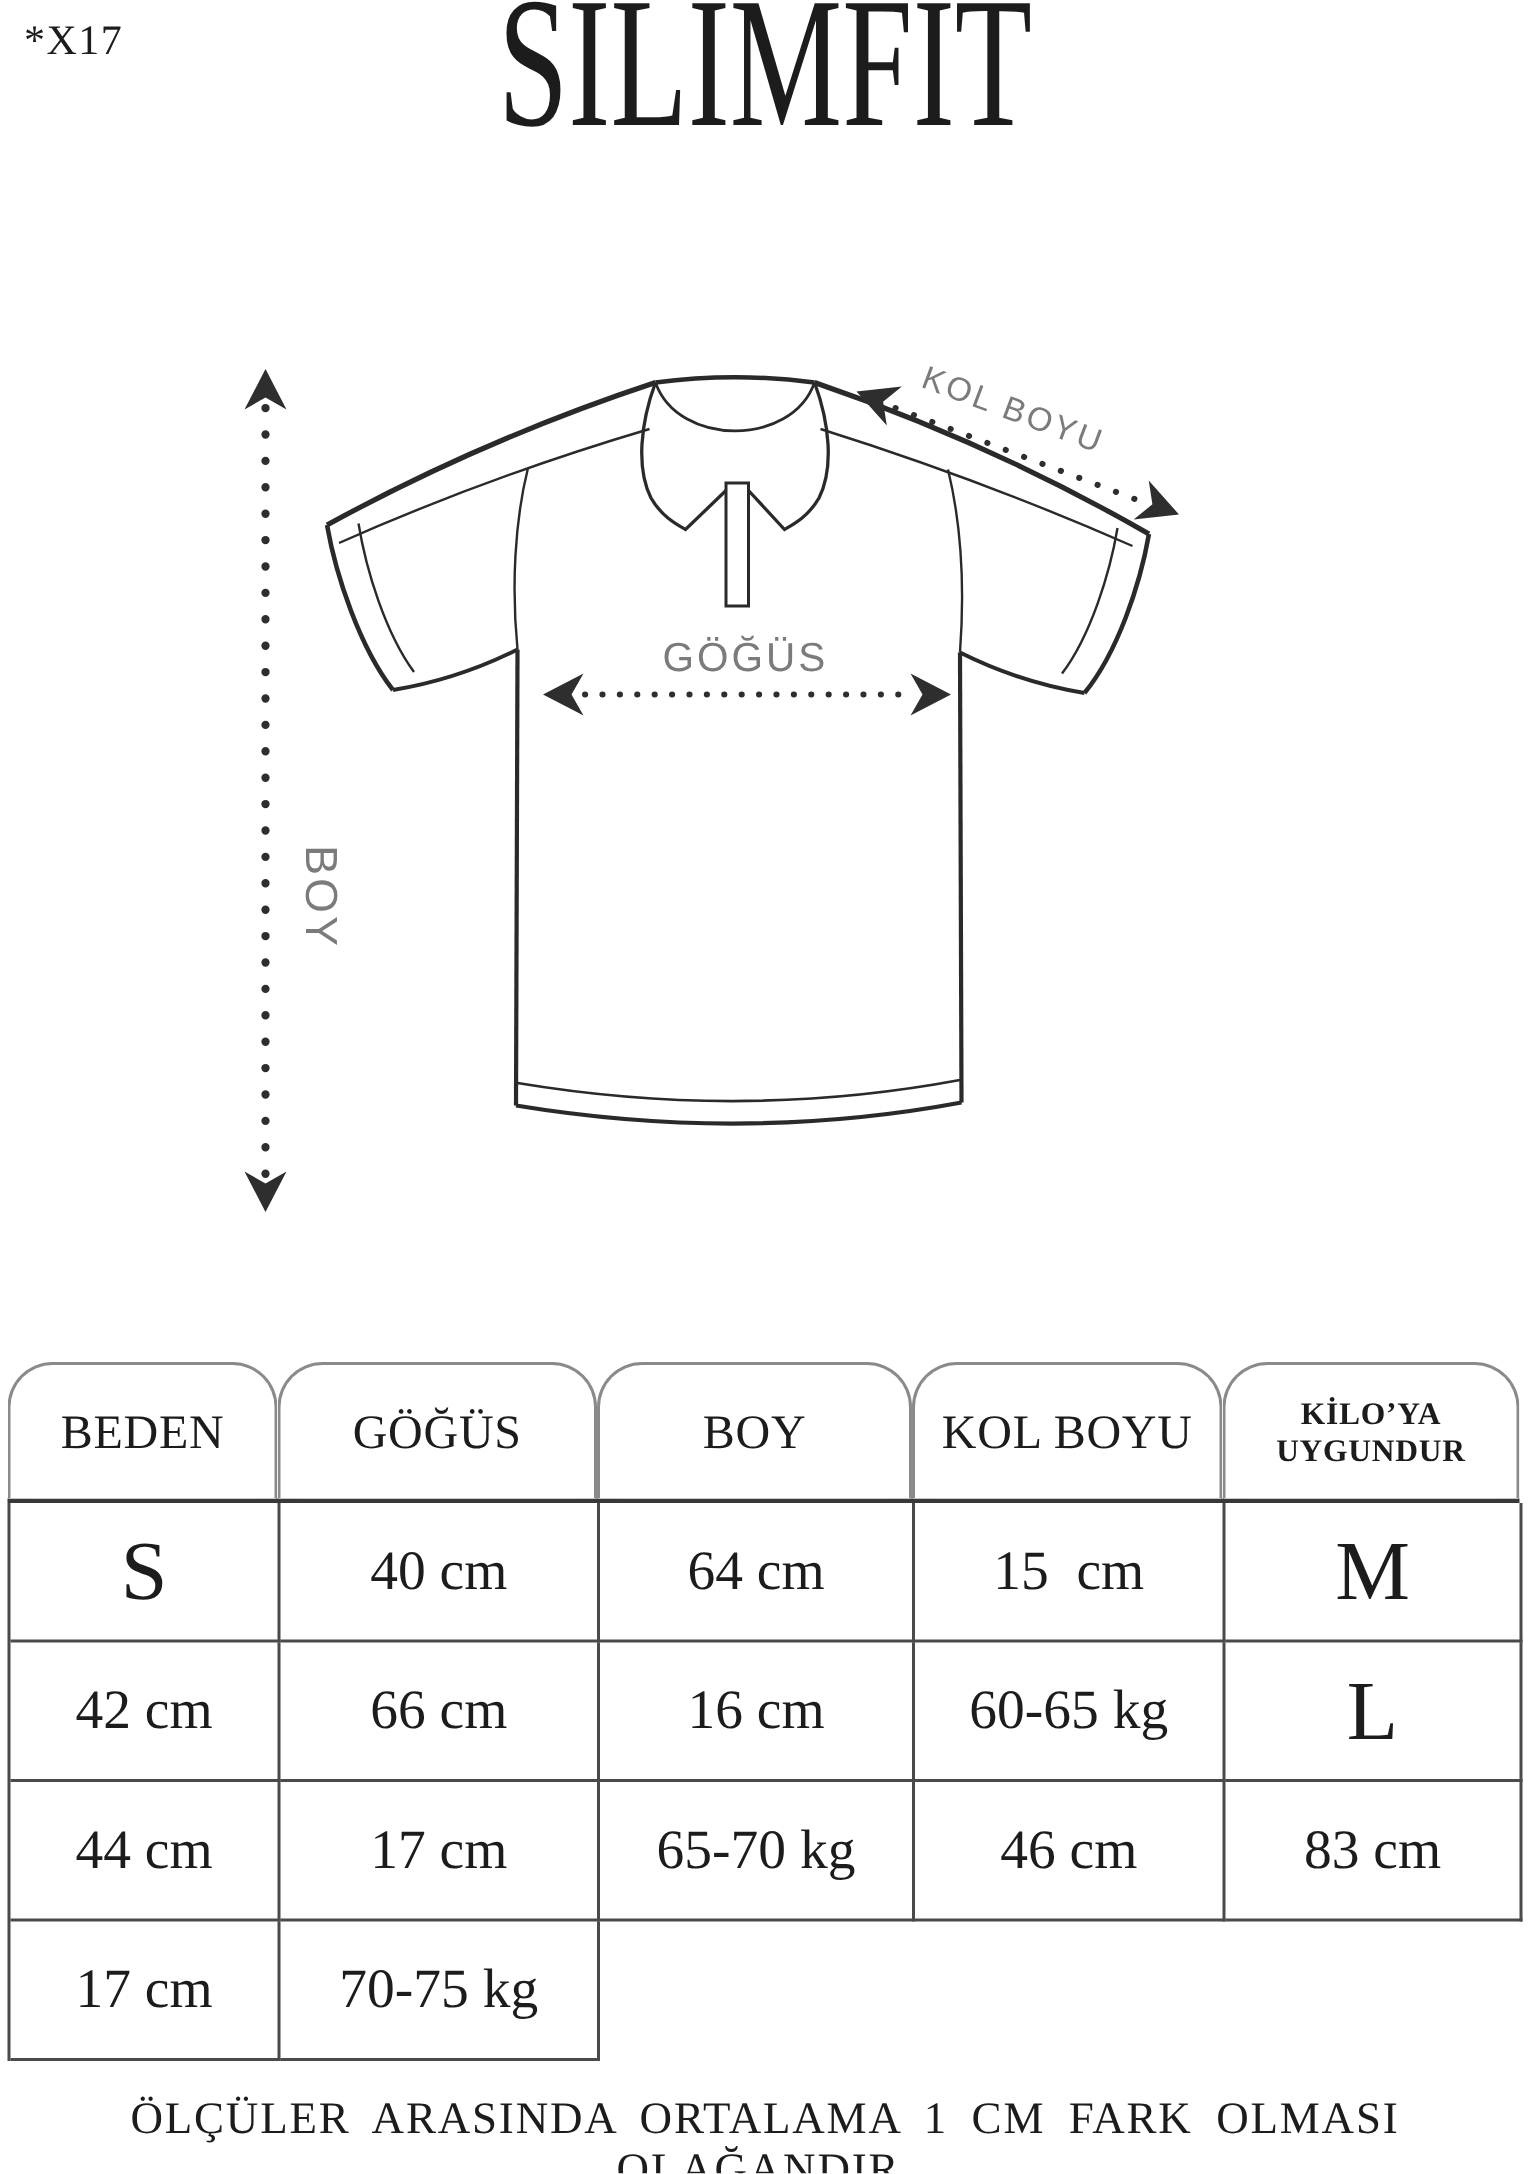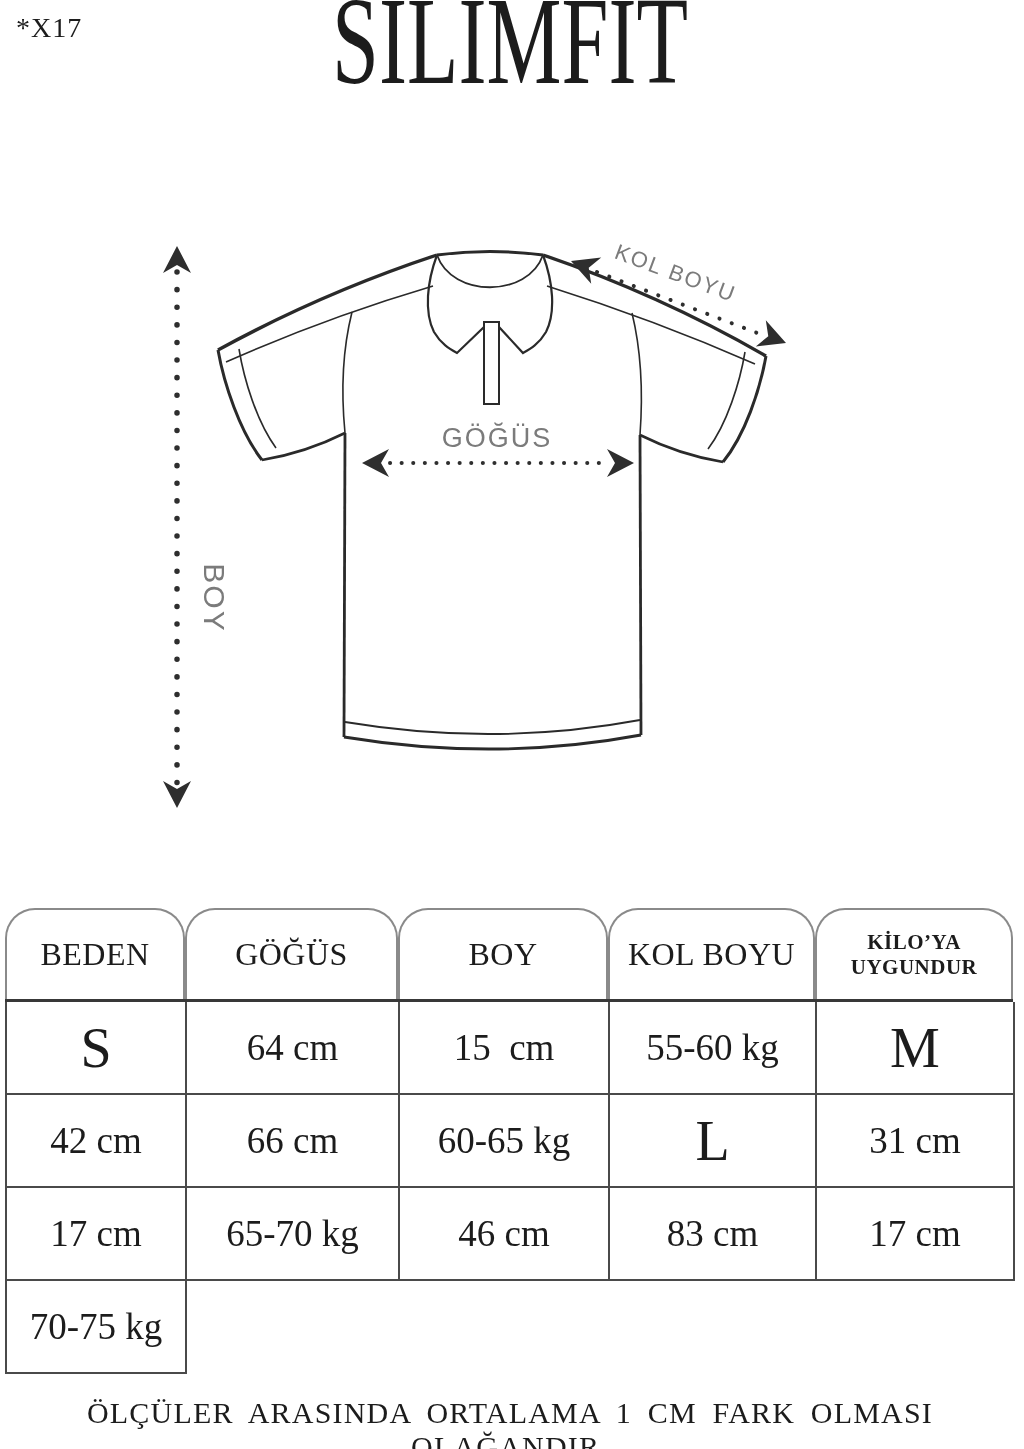--- a/index.html
+++ b/index.html
@@ -121,31 +121,32 @@
         </div>
       <div class="tab">
         <span class="small">KİLO’YA</span>
         <span class="small">UYGUNDUR</span>
       </div>
     </div>
     <div class="header-line"></div>
     <div class="grid-body">
 
       <div class="cell size">S</div>
+      <div class="cell">40 cm</div>
       <div class="cell">64 cm</div>
       <div class="cell">15  cm</div>
-      <div class="cell">55-60 kg</div>
 
       <div class="cell size">M</div>
       <div class="cell">42 cm</div>
       <div class="cell">66 cm</div>
+      <div class="cell">16 cm</div>
       <div class="cell">60-65 kg</div>
 
       <div class="cell size">L</div>
-      <div class="cell">31 cm</div>
+      <div class="cell">44 cm</div>
       <div class="cell">17 cm</div>
       <div class="cell">65-70 kg</div>
 
       <div class="cell">46 cm</div>
       <div class="cell">83 cm</div>
       <div class="cell">17 cm</div>
       <div class="cell">70-75 kg</div>
     </div>
   </div>
 

